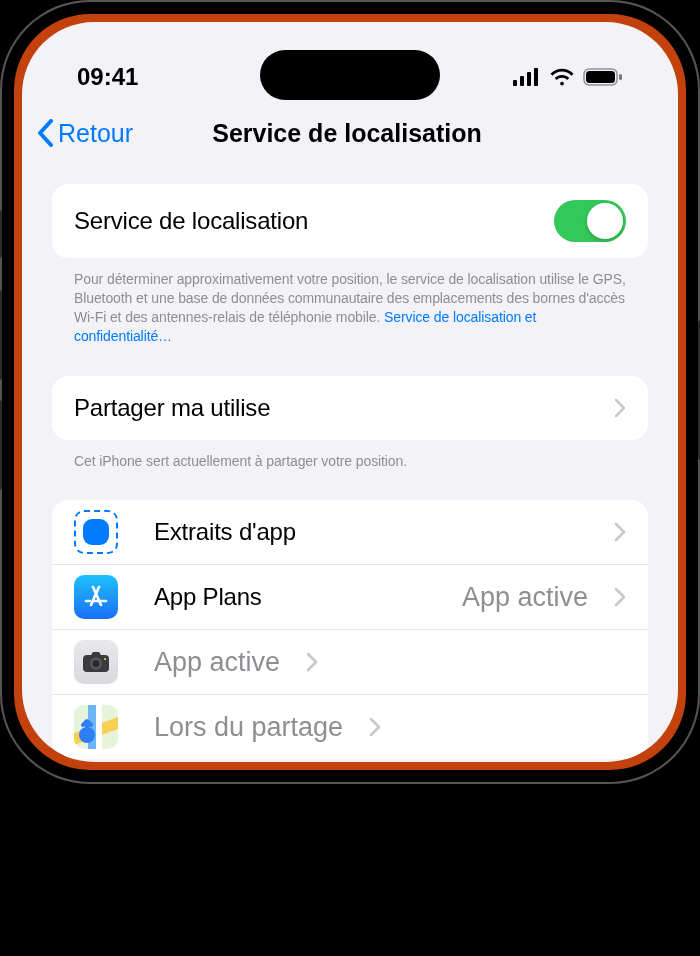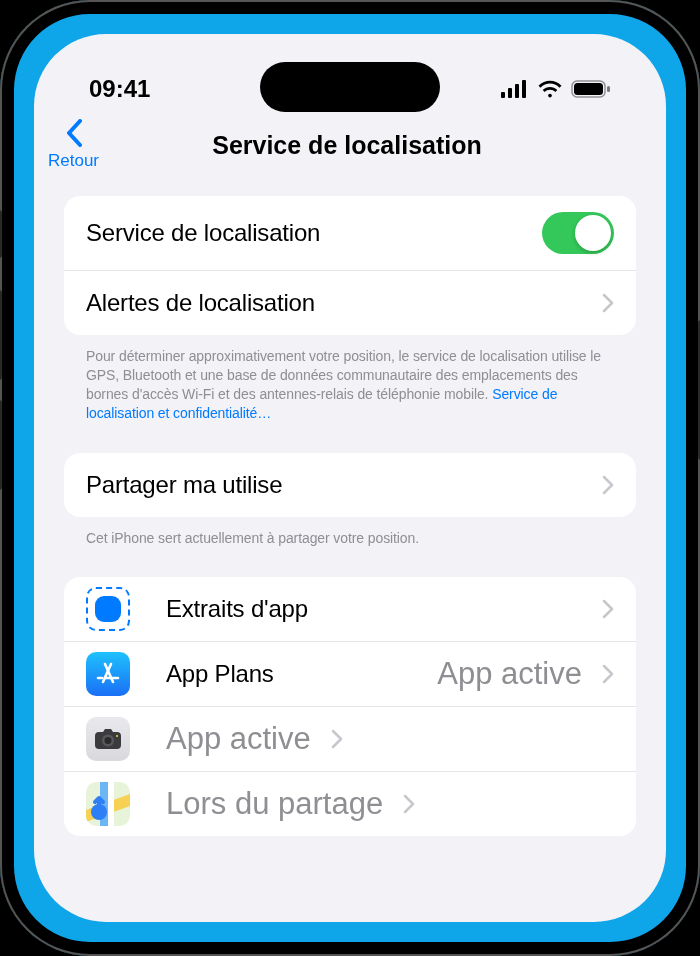--- a/index.html
+++ b/index.html
@@ -6,25 +6,25 @@
     body {
       font-family: -apple-system, BlinkMacSystemFont, "SF Pro Text", "Helvetica Neue", sans-serif;
       background: #000;
       display: flex;
       justify-content: center;
       align-items: flex-start;
       min-height: 956px;
     }
     .device {
       width: 700px;
-      height: 956px;
-      position: relative;
-      background: #0ea5e9;
+      height: 784px;
+      position: relative;
+      background: #c2410c;
       border-radius: 90px;
-      padding: 34px;
+      padding: 22px;
       box-shadow: inset 0 0 0 2px #555, inset 0 0 0 14px #000;
     }
     .side-button {
       position: absolute;
       background: #2a2a2a;
       border-radius: 4px;
     }
     .sb-left1 { left: -4px; top: 210px; width: 6px; height: 48px; }
     .sb-left2 { left: -4px; top: 290px; width: 6px; height: 90px; }
     .sb-left3 { left: -4px; top: 400px; width: 6px; height: 90px; }
@@ -64,26 +64,25 @@
       display: flex;
       align-items: center;
       padding: 14px 20px 14px 14px;
       position: relative;
       min-height: 62px;
     }
     .back-btn {
       display: flex;
       align-items: center;
       color: #007aff;
-      font-size: 17px;
+      font-size: 25px;
       gap: 4px;
       cursor: pointer;
       position: absolute;
       left: 14px;
-      flex-direction: column;
     }
     .nav-title {
       font-size: 25px;
       font-weight: 600;
       color: #000;
       text-align: center;
       flex: 1;
     }
     .content {
       padding: 0 30px;
@@ -106,23 +105,23 @@
       cursor: pointer;
     }
     .row:last-child { border-bottom: none; }
     .row-label {
       flex: 1;
       font-size: 24px;
       color: #000;
       letter-spacing: -0.2px;
     }
     .row-detail {
-      font-size: 31px;
+      font-size: 27px;
       color: #8e8e93;
-      margin-right: 2px;
+      margin-right: 8px;
     }
     .chevron {
       color: #c7c7cc;
       flex-shrink: 0;
     }
     .toggle {
       width: 72px;
       height: 42px;
       background: #34c759;
       border-radius: 21px;
@@ -221,26 +220,20 @@
 
     <div class="content">
 
       <div class="group">
         <div class="row">
           <span class="row-label">Service de localisation</span>
           <div class="toggle">
             <div class="toggle-knob"></div>
           </div>
         </div>
-        <div class="row">
-          <span class="row-label">Alertes de localisation</span>
-          <svg class="chevron" width="12" height="20" viewBox="0 0 12 20">
-              <path d="M2 2 L10 10 L2 18" stroke="#c7c7cc" stroke-width="2.5" fill="none" stroke-linecap="round" stroke-linejoin="round"></path>
-            </svg>
-        </div>
       </div>
       <div class="footer-text">
         <span>Pour déterminer approximativement votre position, le service de localisation utilise le GPS, Bluetooth et une base de données communautaire des emplacements des bornes d'accès Wi-Fi et des antennes-relais de téléphonie mobile. </span><span class="footer-link">Service de localisation et confidentialité…</span>
       </div>
 
       <div class="group">
         <div class="row">
           <span class="row-label">Partager ma utilise</span>
           <svg class="chevron" width="12" height="20" viewBox="0 0 12 20">
               <path d="M2 2 L10 10 L2 18" stroke="#c7c7cc" stroke-width="2.5" fill="none" stroke-linecap="round" stroke-linejoin="round"></path>

